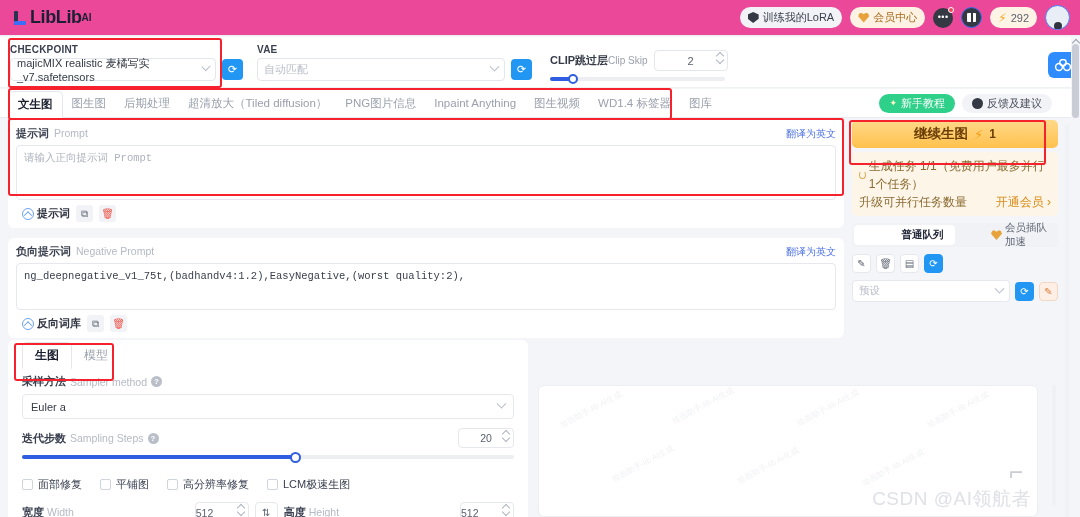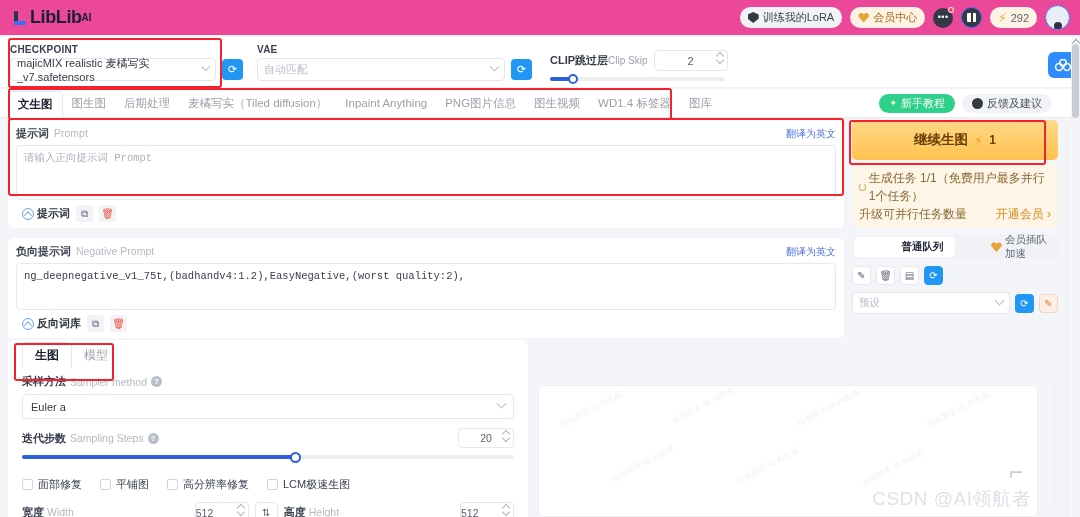--- a/index.html
+++ b/index.html
@@ -190,21 +190,21 @@
   }
   .sq-btn {
     width: 17px; height: 17px; border-radius: 3px; background: #f2f3f7;
     display: flex; align-items: center; justify-content: center; font-size: 10px; color: #636a78;
   }
   .sq-btn.trash { color: #ef4a3c; }
 
   
   .rightcol { position: absolute; top: 120px; right: 22px; width: 206px; }
   .gen-btn {
-    height: 40px; border-radius: 5px;
+    height: 28px; border-radius: 5px;
     background: linear-gradient(180deg,#ffd98a 0%, #ffc14d 100%);
     display: flex; align-items: center; justify-content: center; gap: 6px;
     color: #6b3e06; font-weight: bold; font-size: 13.5px;
   }
   .gen-btn .bolt2 { color: #f79a14; font-size: 13px; }
   .gen-btn .cnt { color: #6b3e06; font-weight: bold; font-size: 12px; }
   .task-note {
     margin-top: 4px; background: #fdf5e7; border-radius: 5px; padding: 5px 7px;
     font-size: 12px; color: #8a6a33; line-height: 1.5;
   }
@@ -423,27 +423,27 @@
     <div class="tab active">
         <span>文生图</span>
       </div>
     <div class="tab">
         <span>图生图</span>
       </div>
     <div class="tab">
         <span>后期处理</span>
       </div>
     <div class="tab">
-        <span>麦橘写实（Tiled diffusion）</span>
+        <span>超清放大（Tiled diffusion）</span>
+      </div>
+    <div class="tab">
+        <span>PNG图片信息</span>
       </div>
     <div class="tab">
         <span>Inpaint Anything</span>
-      </div>
-    <div class="tab">
-        <span>PNG图片信息</span>
       </div>
     <div class="tab">
         <span>图生视频</span>
       </div>
     <div class="tab">
         <span>WD1.4 标签器</span>
       </div>
     <div class="tab">
         <span>图库</span>
       </div>

